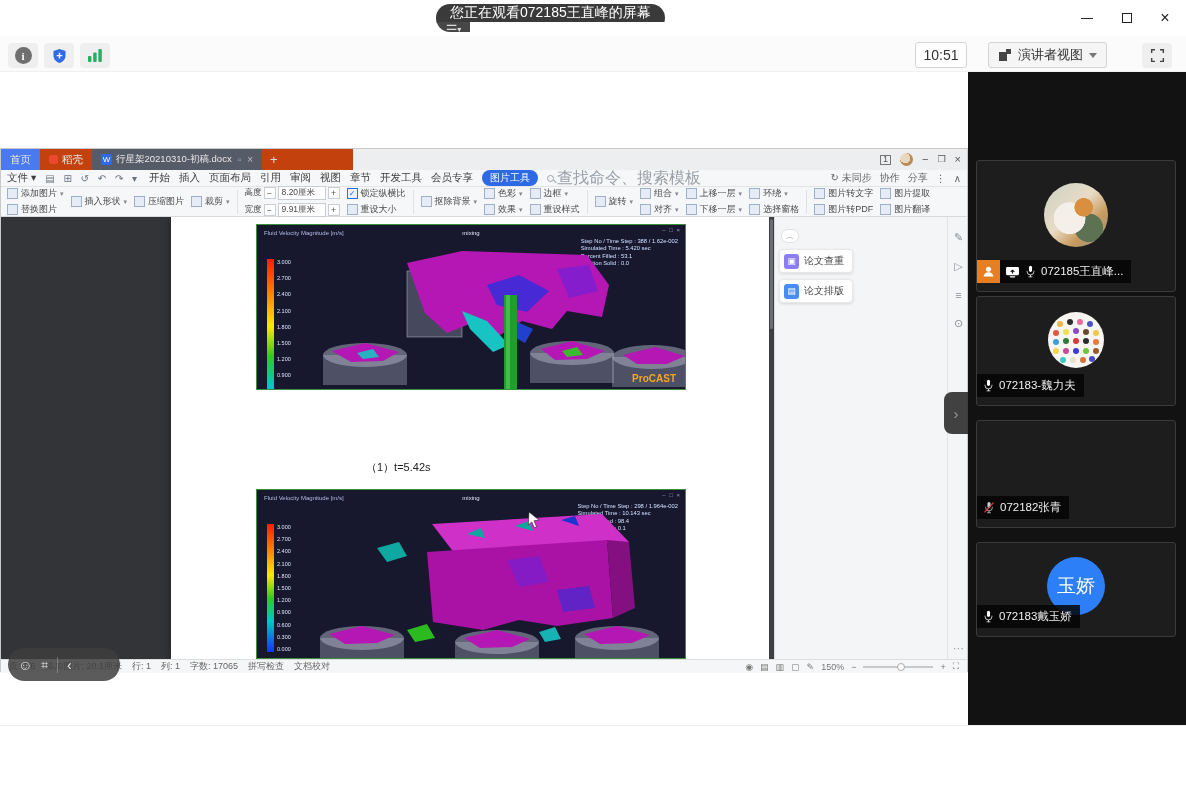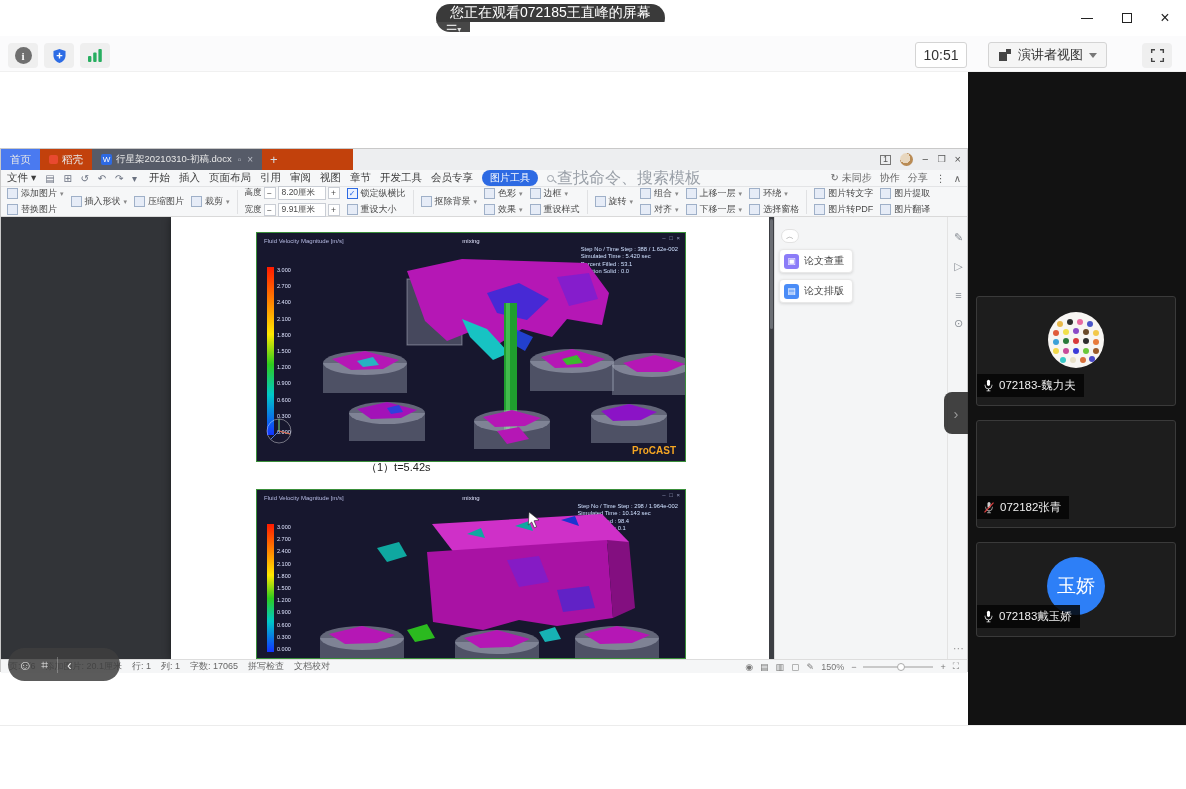--- a/index.html
+++ b/index.html
@@ -94,21 +94,21 @@
     font-size:10px; color:#444; cursor:pointer; white-space:nowrap; }
   .float-btn .fic { width:15px; height:15px; border-radius:3px; color:#fff; font-size:9px; display:flex;
     align-items:center; justify-content:center; }
   #vtoolbar { position:absolute; right:0; top:0; width:22px; height:442px; border-left:1px solid #e3e3e3;
     display:flex; flex-direction:column; align-items:center; padding-top:14px; gap:16px; color:#8a8f96; font-size:11px; }
   #vtoolbar span { cursor:pointer; }
   #pane-more { position:absolute; right:4px; bottom:4px; color:#9a9a9a; font-size:11px; letter-spacing:1px; cursor:pointer; }
 
   
   .sim { position:absolute; left:85px; width:430px; background:#17172e; border:1px solid #3a8f3a; overflow:hidden; }
-  #sim1 { top:15px; height:230px; }
+  #sim1 { top:7px; height:166px; }
   #sim2 { top:272px; height:170px; }
   .sim .flabel { position:absolute; left:7px; top:5px; font-size:6px; color:#cfd4ff; opacity:.85; }
   .sim .fmix { position:absolute; left:0; right:0; top:5px; text-align:center; font-size:6px; color:#e4e6ff; }
   .sim .fwin { position:absolute; right:4px; top:2px; font-size:6px; color:#9aa0c0; letter-spacing:1px; }
   .sim .finfo { position:absolute; right:7px; top:13px; font-size:5.8px; line-height:7.4px; color:#cfe0ff; text-align:left; }
   .sim .brand { position:absolute; right:9px; bottom:5px; font-size:10px; font-weight:bold; color:#f5a623; }
   .scalewrap { position:absolute; left:10px; top:34px; display:flex; gap:3px; }
   .scalebar { width:7px; background:linear-gradient(180deg,#ff1a00 0%,#ff8a00 22%,#ffe800 40%,#2ecc1e 58%,#00c8c8 76%,#1133ff 100%); }
   #sim1 .scalebar { height:168px; }
   #sim2 .scalebar { height:128px; }
@@ -537,20 +537,48 @@
     <span>☺</span>
     <span style="font-size:12px;">⌗</span>
     <span class="sep"></span>
     <span>‹</span>
   </div>
   <div id="panel-collapse-handle">›</div>
 </div>
 
 <div id="participants">
 
+  <div class="tile" style="top:88px;height:132px;">
+    <div class="avwrap" style="top:22px;">
+      <span style="width:64px;height:64px;border-radius:50%;display:block;background:
+        radial-gradient(circle at 62% 38%, #d88f3f 0 16%, transparent 17%),
+        radial-gradient(circle at 40% 55%, #f4efe8 0 30%, transparent 31%),
+        radial-gradient(circle at 70% 70%, #5d7253 0 22%, transparent 23%),
+        linear-gradient(135deg,#c9d2c4 0%,#e9dcc6 45%,#c79a5e 70%,#8e9383 100%);"></span>
+    </div>
+    <div class="namebar">
+      <span class="host-badge">
+        <svg width="13" height="13" viewBox="0 0 14 14">
+            <circle cx="7" cy="4.6" r="2.7" fill="#fff"></circle>
+            <path d="M1.8 12.5c0-2.9 2.3-4.7 5.2-4.7s5.2 1.8 5.2 4.7z" fill="#fff"></path>
+          </svg>
+      </span>
+      <svg width="15" height="12" viewBox="0 0 16 13">
+          <rect x="1" y="1" width="14" height="9" rx="1.5" fill="#fff"></rect>
+          <path d="M8 8V4.4M8 4.4l-2 2M8 4.4l2 2" stroke="#111" stroke-width="1.2" fill="none"></path>
+          <rect x="5" y="11" width="6" height="1.4" rx=".7" fill="#fff"></rect>
+        </svg>
+      <svg width="11" height="13" viewBox="0 0 14 17">
+          <rect x="5" y="1" width="4" height="8" rx="2" fill="#fff"></rect>
+          <path d="M2.5 7.5v1a4.5 4.5 0 0 0 9 0v-1" stroke="#fff" fill="none"></path>
+          <path d="M7 13v2.5M4.5 15.5h5" stroke="#fff"></path>
+        </svg>
+      <span>072185王直峰...</span>
+    </div>
+  </div>
 
   <div class="tile" style="top:224px;height:110px;">
     <div class="avwrap" style="top:14px;">
       <svg width="58" height="58" viewBox="0 0 58 58">
         <circle cx="29" cy="29" r="28" fill="#f7f5f2"></circle>
         <g>
           <circle cx="13" cy="13" r="3" fill="#e8b84a"></circle>
             <circle cx="23" cy="11" r="3" fill="#2c2c2c"></circle>
             <circle cx="33" cy="11" r="3" fill="#e96aa0"></circle>
             <circle cx="43" cy="13" r="3" fill="#4a56c8"></circle>

